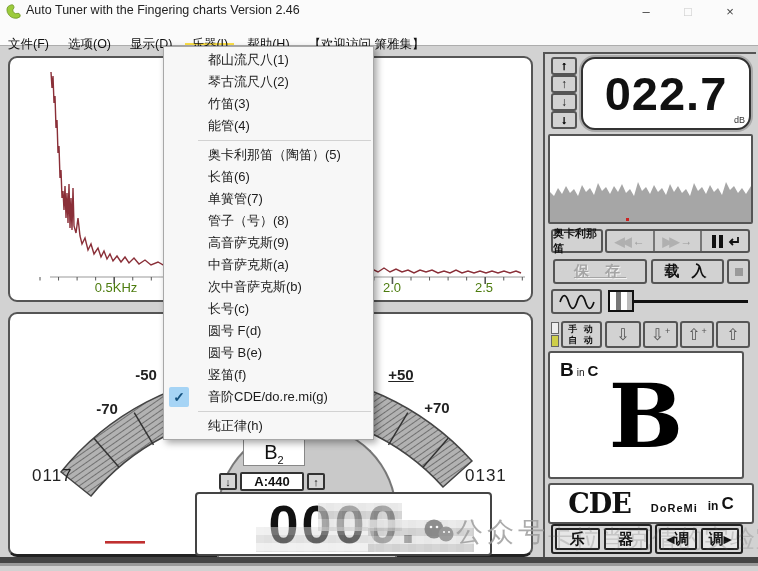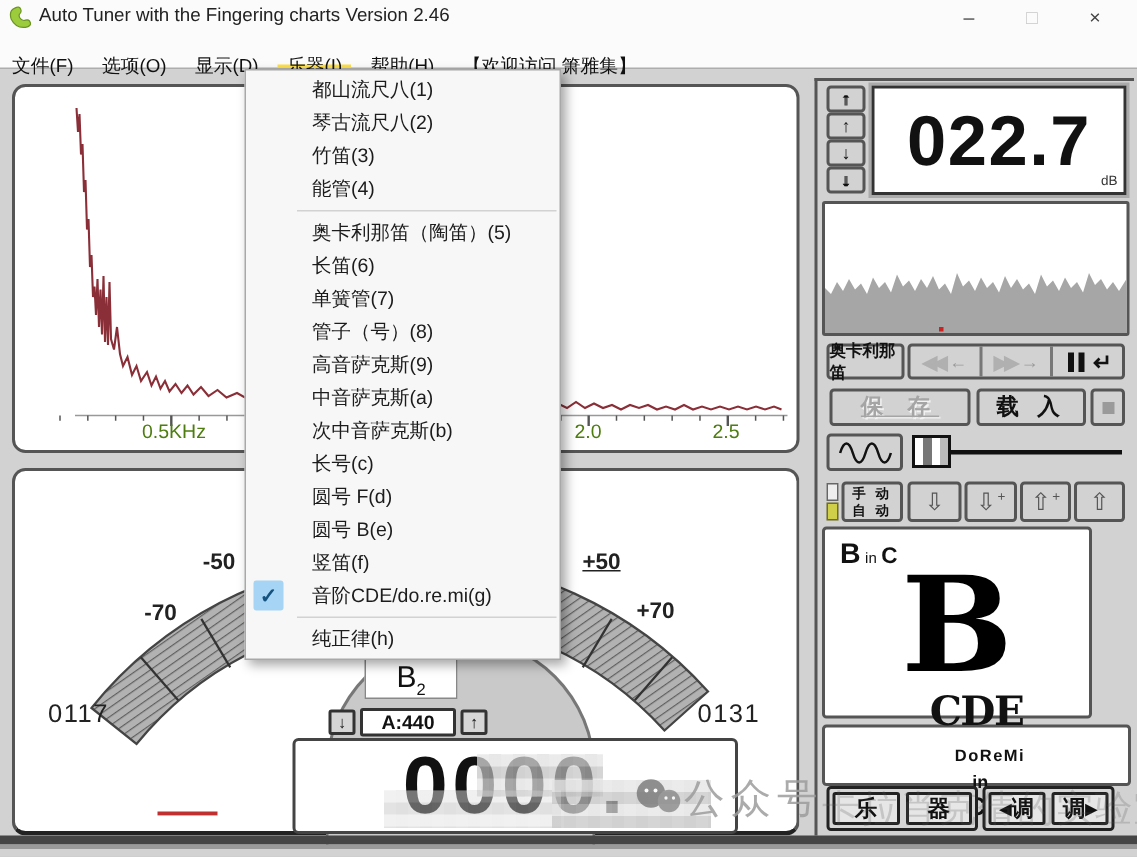--- a/index.html
+++ b/index.html
@@ -39,21 +39,21 @@
            border:2px solid #444;border-radius:4px;text-align:center;font-weight:800;font-size:54px;
            line-height:60px;letter-spacing:3px;overflow:hidden;}
   
   .right-frame{position:absolute;left:543px;top:52px;width:213px;height:505px;
                border-left:2px solid #555;border-top:2px solid #555;pointer-events:none;}
   .btn{background:#d2d2d2;border:2px solid #555;border-radius:3px;display:flex;align-items:center;
        justify-content:center;font-weight:bold;color:#111;position:absolute;}
   .stack-btn{left:551px;width:26px;height:18px;font-size:12px;}
   .heavy{text-shadow:.6px 0 0 #000,-.6px 0 0 #000;}
   .db-display{position:absolute;left:581px;top:57px;width:170px;height:73px;background:#fff;
-       border:2px solid #333;border-radius:0;box-shadow:0 0 0 2px #aaa;text-align:center;}
+       border:2px solid #333;border-radius:14px;box-shadow:0 0 0 2px #aaa;text-align:center;}
   .db-value{font-weight:800;font-size:47px;line-height:69px;letter-spacing:1px;}
   .db-unit{position:absolute;right:4px;bottom:3px;font-size:9px;color:#333;}
   .wave-panel{position:absolute;left:548px;top:134px;width:205px;height:90px;background:#fff;
        border:2px solid #555;border-radius:2px;overflow:hidden;}
   .red-dot{position:absolute;left:76px;top:82px;width:3px;height:3px;background:#c22;}
   .btn-group{position:absolute;border:2px solid #555;border-radius:3px;background:#d2d2d2;display:flex;}
   .grp-cell{display:flex;align-items:center;justify-content:center;border-left:2px solid #777;flex:1;}
   .grp-cell:first-child{border-left:none;}
   .tri{color:#b0b0b0;font-size:13px;letter-spacing:-3px;font-weight:bold;}
   .sm-arrow{color:#9a9a9a;font-size:12px;margin-left:4px;font-weight:bold;}
@@ -61,29 +61,29 @@
   .disabled-text{color:#a5a5a5;text-shadow:1px 1px 0 #f2f2f2;}
   .slider-track{position:absolute;left:606px;top:289px;width:145px;height:25px;}
   .slider-line{position:absolute;left:2px;top:11px;width:140px;height:3px;background:#111;}
   .slider-handle{position:absolute;left:2px;top:1px;width:26px;height:22px;border:2px solid #111;
         background:linear-gradient(90deg,#fff 0 25%,#777 25% 50%,#fff 50% 75%,#bbb 75%);}
   .ind-box{position:absolute;left:551px;width:8px;height:12px;border:1px solid #666;background:#eee;}
   .mode-btn{left:561px;top:321px;width:41px;height:27px;flex-direction:column;font-size:9px;
             line-height:11px;letter-spacing:2px;font-weight:bold;}
   .pitch-btn{top:321px;height:27px;font-size:16px;color:#555;font-weight:normal;}
   .pitch-btn sup{font-size:9px;margin-left:1px;margin-top:-8px;}
-  .note-panel{position:absolute;left:548px;top:351px;width:180px;height:128px;background:#fff;
+  .note-panel{position:absolute;left:548px;top:351px;width:196px;height:128px;background:#fff;
        border:2px solid #555;border-radius:3px;}
   .np-head{position:absolute;left:10px;top:6px;font-weight:bold;font-size:19px;}
   .np-in{font-size:10px;font-weight:normal;margin:0 3px;}
   .np-key{font-size:15px;}
   .np-big{position:absolute;left:0;top:8px;width:100%;text-align:center;
        font-family:"DejaVu Serif",serif;font-weight:bold;font-size:88px;line-height:110px;color:#000;}
   .scale-panel{position:absolute;left:548px;top:483px;width:206px;height:41px;background:#fff;
-       border:2px solid #555;border-radius:3px;display:flex;align-items:center;justify-content:center;flex-direction:column;}
+       border:2px solid #555;border-radius:3px;display:flex;align-items:center;justify-content:center;}
   .sp-cde{font-family:"DejaVu Serif",serif;font-weight:bold;font-size:27px;letter-spacing:-1px;}
   .sp-doremi{font-size:11px;font-weight:bold;margin:8px 2px 0 2px;letter-spacing:1px;padding-left:18px;}
   .sp-in{font-size:12px;font-weight:bold;margin:4px 3px 0 8px;}
   .sp-key{font-size:17px;font-weight:bold;margin-top:0;}
   .bb-group{top:524px;height:30px;background:#d6d6d6;border:2px solid #222;}
   .bb-btn{background:#e6e6e6;border:2px solid #222;border-radius:2px;margin:2px;flex:1;
           display:flex;align-items:center;justify-content:center;font-size:15px;font-weight:bold;}
   
   .menu{position:absolute;left:163px;top:46px;width:211px;background:#f7f7f7;border:1px solid #a8a8a8;
         box-shadow:3px 3px 7px rgba(0,0,0,.35);padding:2px 0;z-index:50;}

